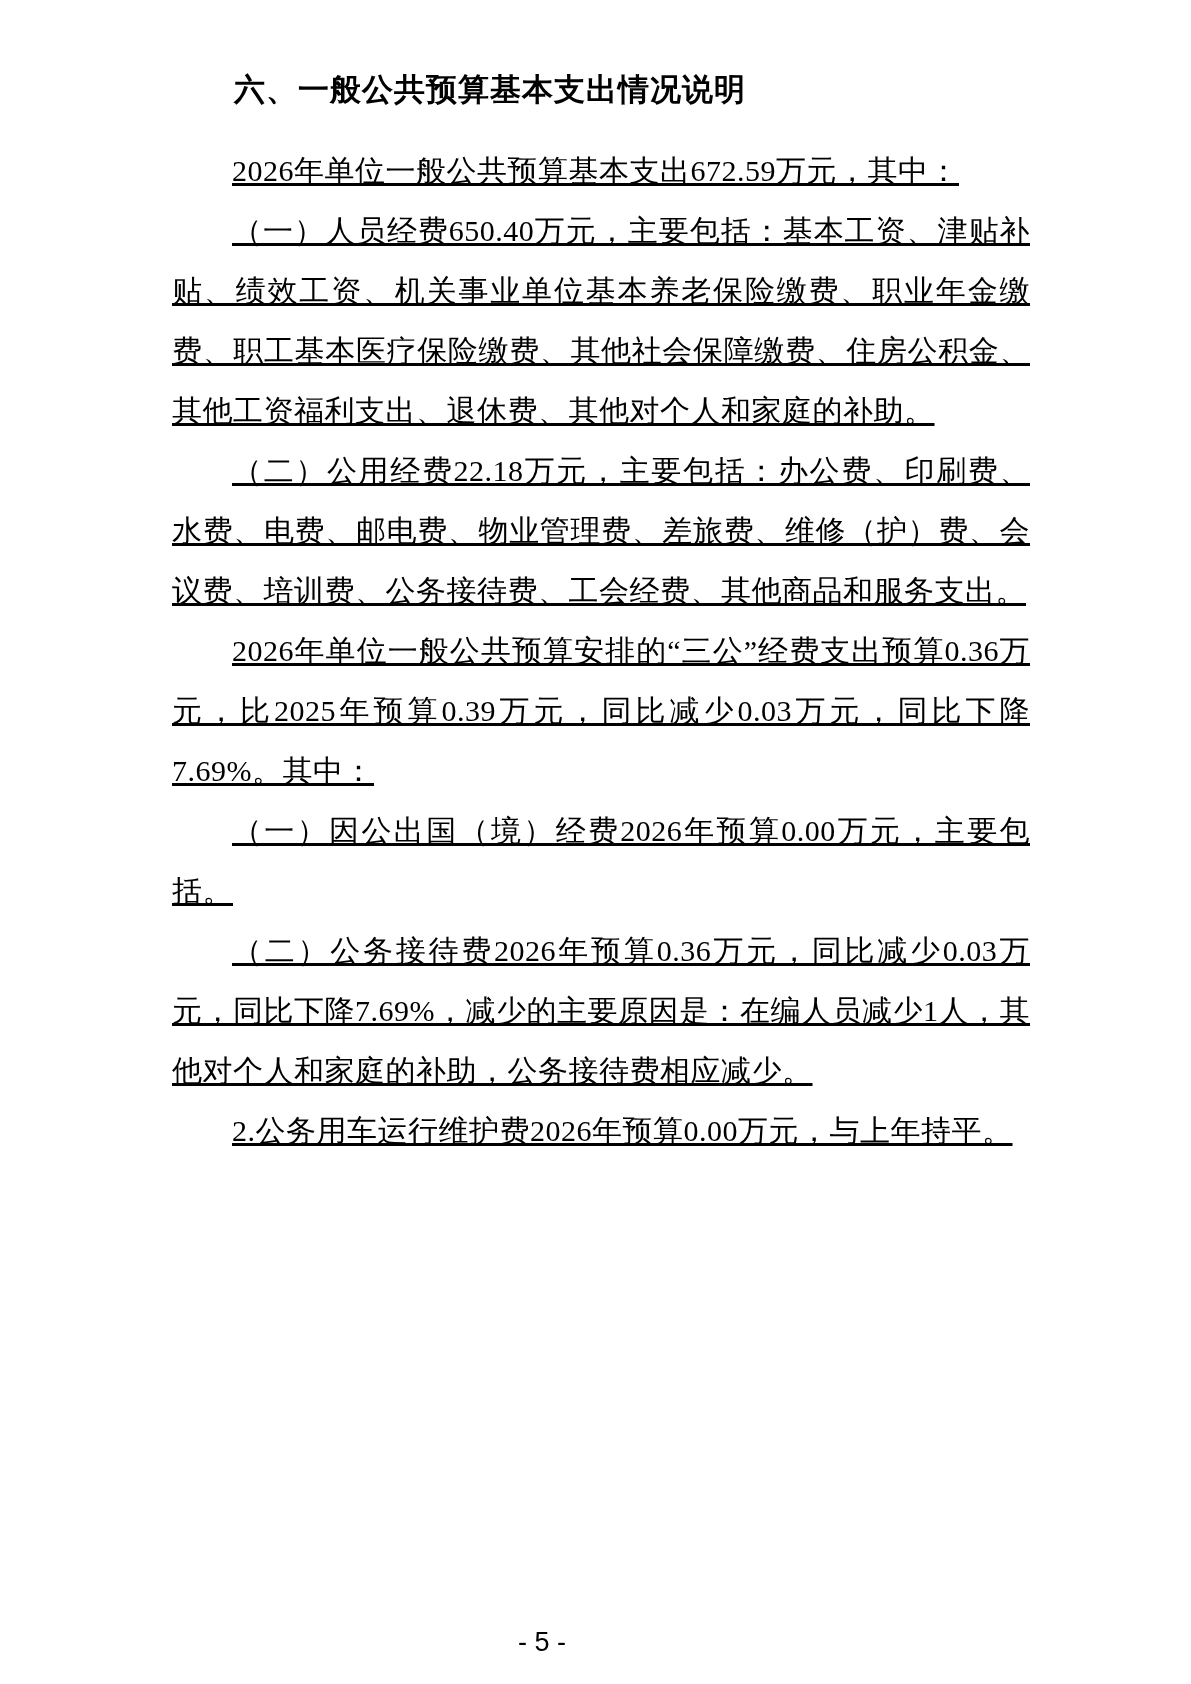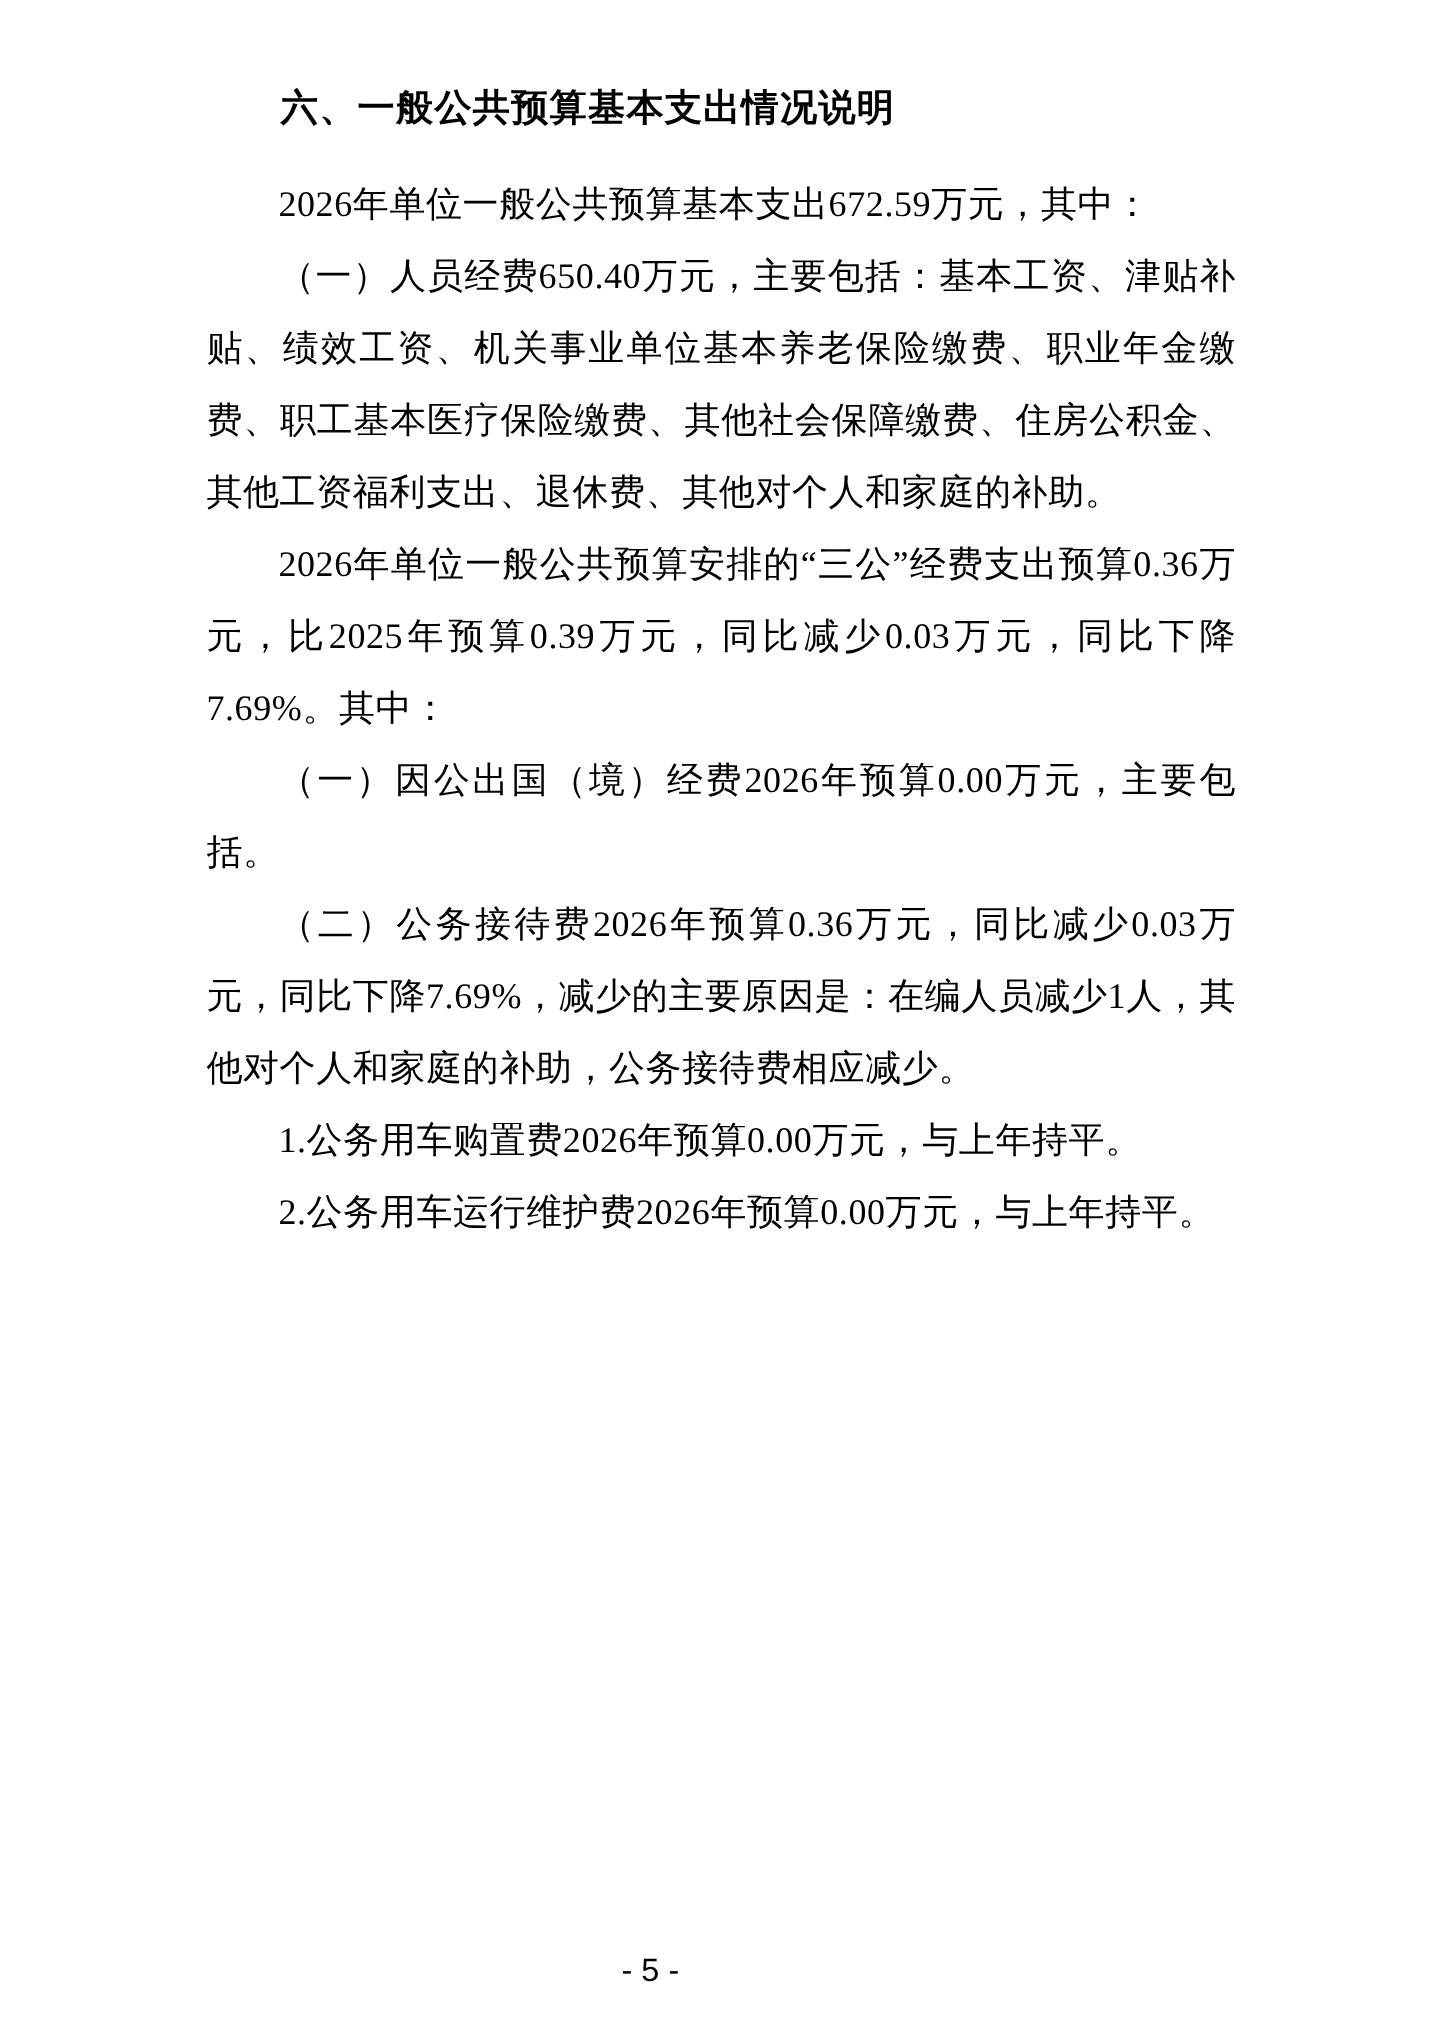--- a/index.html
+++ b/index.html
@@ -34,20 +34,21 @@
     margin-top: 0;
   }
   .para {
     font-family: "Liberation Serif", "DejaVu Serif", serif;
     font-size: 30px;
     line-height: 60px;
     margin: 0;
     text-align: justify;
     text-indent: 2em;
     letter-spacing: 0.5px;
+    text-decoration: underline;
   }
   .footer {
     position: absolute;
     left: 0;
     top: 1624px;
     width: 100%;
     text-align: center;
     font-family: "Liberation Sans", "DejaVu Sans", sans-serif;
     font-size: 27px;
     line-height: 36px;
@@ -59,30 +60,30 @@
 
 <div class="page">
   <main class="content">
 
     <h1 class="heading">六、一般公共预算基本支出情况说明</h1>
 
     <p class="para">2026年单位一般公共预算基本支出672.59万元，其中：</p>
 
     <p class="para">（一）人员经费650.40万元，主要包括：基本工资、津贴补贴、绩效工资、机关事业单位基本养老保险缴费、职业年金缴费、职工基本医疗保险缴费、其他社会保障缴费、住房公积金、其他工资福利支出、退休费、其他对个人和家庭的补助。</p>
 
+    <p class="para">（二）公用经费22.18万元，主要包括：办公费、印刷费、水费、电费、邮电费、物业管理费、差旅费、维修（护）费、会议费、培训费、公务接待费、工会经费、其他商品和服务支出。</p>
 
 
     <p class="para">2026年单位一般公共预算安排的“三公”经费支出预算0.36万元，比2025年预算0.39万元，同比减少0.03万元，同比下降7.69%。其中：</p>
 
     <p class="para">（一）因公出国（境）经费2026年预算0.00万元，主要包括。</p>
 
     <p class="para">（二）公务接待费2026年预算0.36万元，同比减少0.03万元，同比下降7.69%，减少的主要原因是：在编人员减少1人，其他对个人和家庭的补助，公务接待费相应减少。</p>
 
 
-    <p class="para">1.公务用车购置费2026年预算0.00万元，与上年持平。</p>
 
     <p class="para">2.公务用车运行维护费2026年预算0.00万元，与上年持平。</p>
 
 
   </main>
 
   <footer class="footer">
     <span>- 5 -</span>
   </footer>
 </div>

